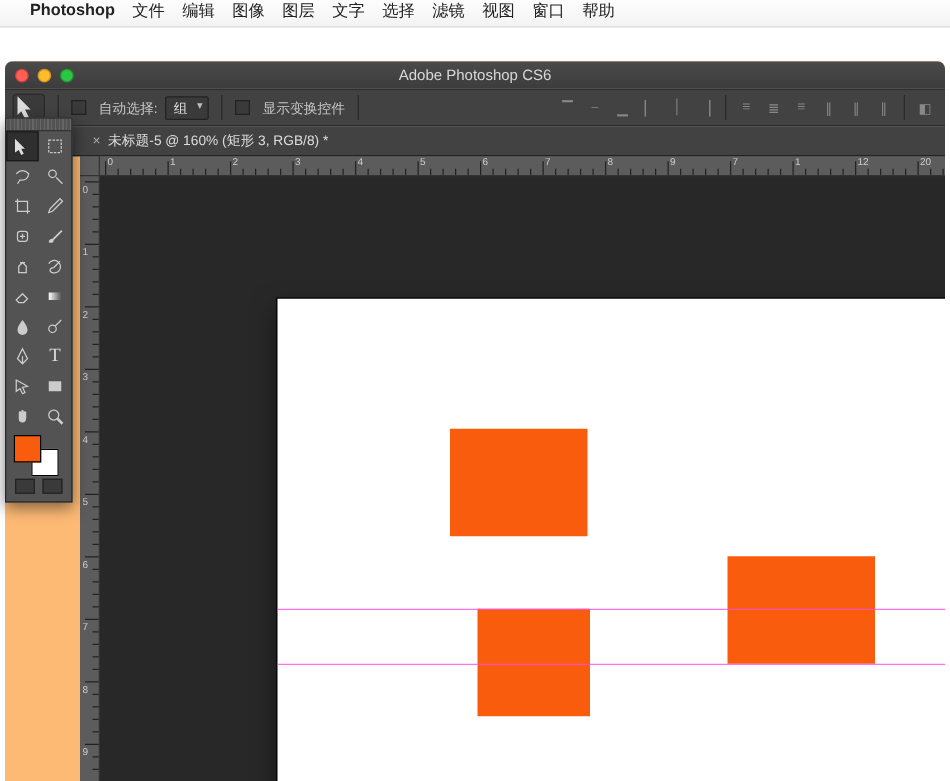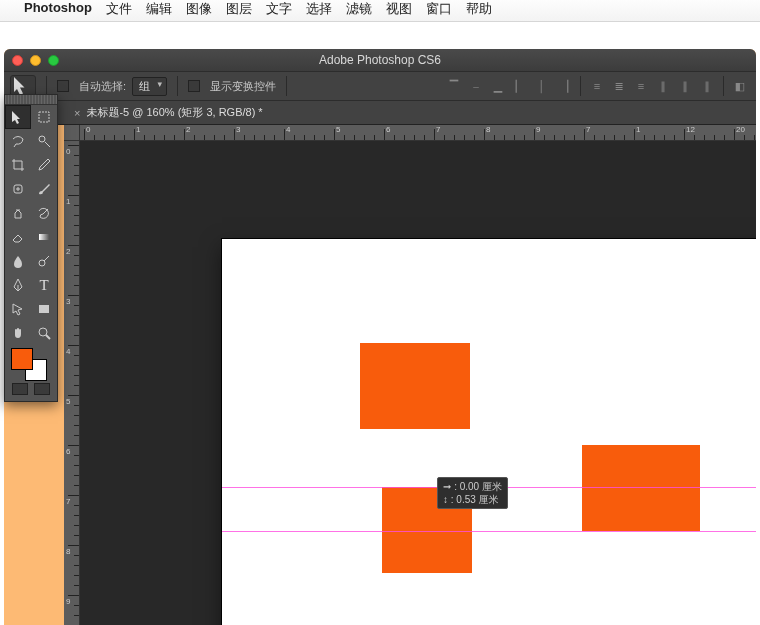--- a/index.html
+++ b/index.html
@@ -449,24 +449,20 @@
         <div class="tick" style="top: 484px;"></div>
         <div class="tick" style="top: 494px;"></div>
       </div>
     <div class="canvas-viewport">
       <div class="canvas" id="canvas">
         <div class="shp" id="shp0" style="left: 138px; top: 104px; width: 110px; height: 86px; background: rgb(248, 92, 12);"></div>
         <div class="shp" id="shp1" style="left: 160px; top: 248px; width: 90px; height: 86px; background: rgb(248, 92, 12);"></div>
         <div class="shp" id="shp2" style="left: 360px; top: 206px; width: 118px; height: 86px; background: rgb(248, 92, 12);"></div>
         <div class="guide-h" id="g0" style="top: 248px; border-top-color: rgb(255, 77, 224);"></div>
         <div class="guide-h" id="g1" style="top: 292px; border-top-color: rgb(255, 77, 224);"></div>
-        <div class="measure-box" id="measure" style="left: 215px; top: 238px;">
-          <div>➞ : 0.00 厘米</div>
-          <div>↕ : 0.53 厘米</div>
-        </div>
       </div>
     </div>
   </div>
 </div>
 
 <div class="tools-palette">
   <div class="tools-grip"></div>
   <div class="tools-grid">
     <div class="tl active">
         <svg viewBox="0 0 16 16">

